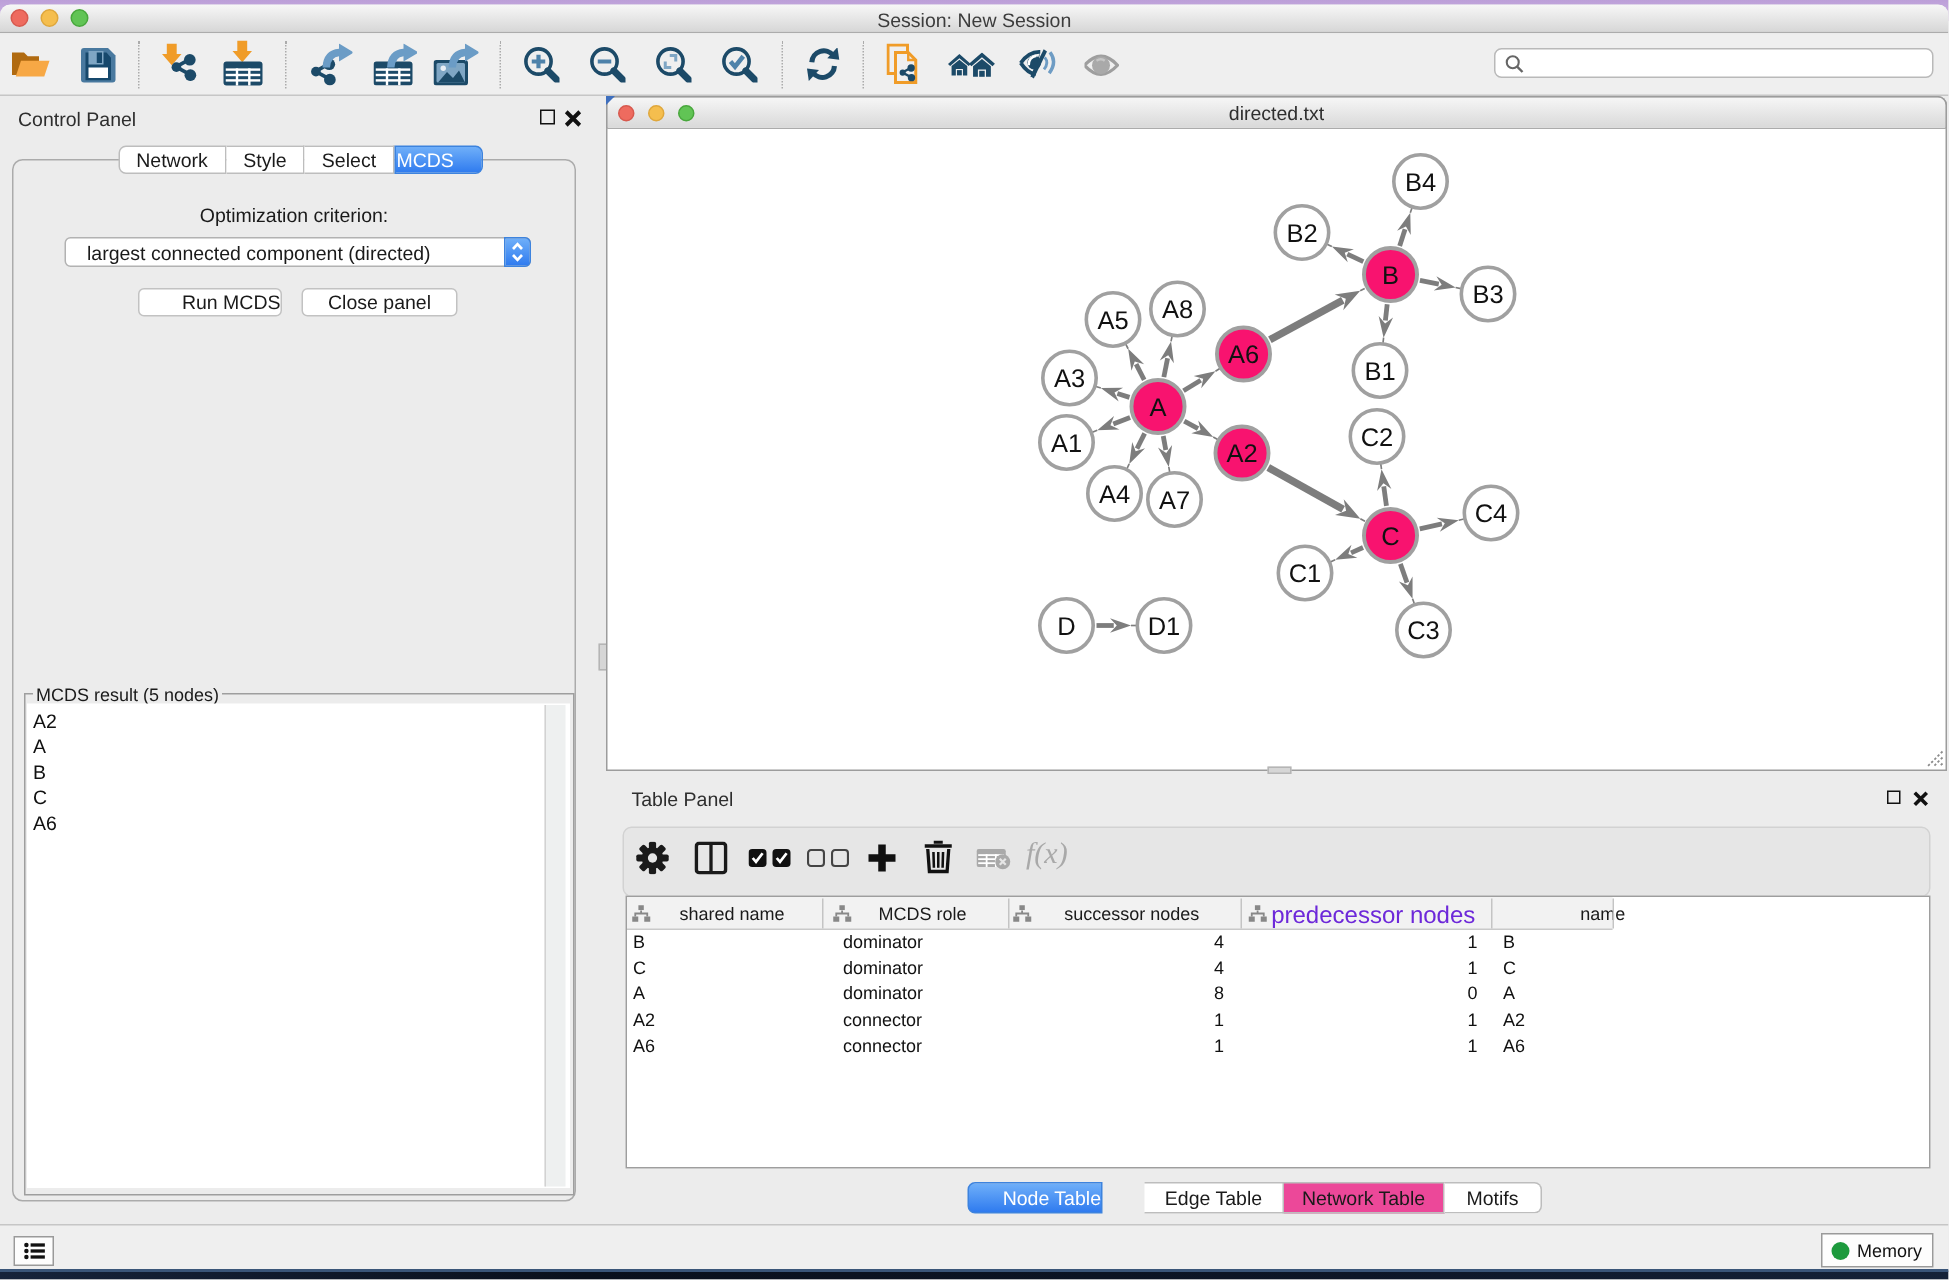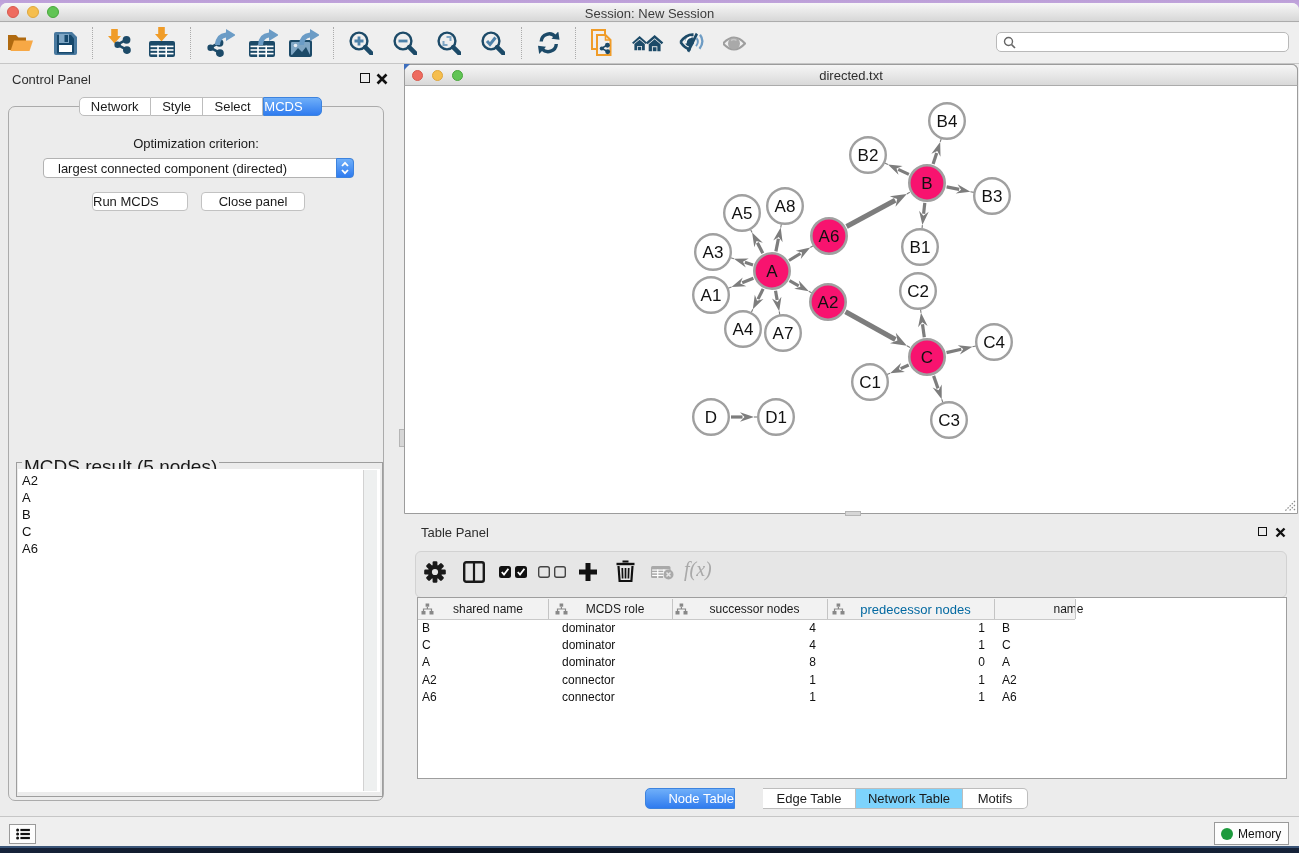--- a/index.html
+++ b/index.html
@@ -162,24 +162,24 @@
 <div class="abs" style="left:203px;top:97px;width:60.3px;height:19px;background:#fff;color:#1A1A1A;border:1px solid #BDBDBD;border-left:none;font-size:13px;text-align:center;line-height:18px">Select</div>
 <div class="abs" style="left:263.3px;top:97px;width:58.5px;height:19px;border-radius:0 5px 5px 0;background:linear-gradient(#6FAFF9,#2F7BEF);color:#fff;border:1px solid #3D83DE;font-size:13px;text-align:left;line-height:18px">MCDS</div>
 <div class="abs" style="left:8px;top:136px;width:376px;text-align:center;font-size:13px;color:#1A1A1A">Optimization criterion:</div>
 <div class="abs" style="left:43px;top:158px;width:311px;height:20px;background:#fff;border:1px solid #B2B2B2;border-radius:4px"></div>
 <div class="abs" style="left:58px;top:161px;font-size:13px;color:#1A1A1A">largest connected component (directed)</div>
 <div class="abs" style="left:336px;top:158px;width:18px;height:20px;background:linear-gradient(#6FAFF9,#2F7BEF);border:1px solid #3D83DE;border-radius:0 4px 4px 0"></div>
 <svg width="10" height="14" viewBox="0 0 10 14" style="position:absolute;left:340px;top:161px">
     <path d="M2 5 L5 1.8 L8 5" fill="none" stroke="#fff" stroke-width="1.8"></path>
     <path d="M2 9 L5 12.2 L8 9" fill="none" stroke="#fff" stroke-width="1.8"></path>
   </svg>
-<div class="abs" style="left:92px;top:192px;width:96px;height:19px;background:#fff;border:1px solid #C2C2C2;border-radius:4px;font-size:13px;text-align:left;line-height:18px;color:#1A1A1A">Run MCDS</div>
+<div class="abs" style="left:92px;top:192px;width:96px;height:19px;background:#fff;border:1px solid #C2C2C2;border-radius:4px;font-size:13px;text-align:right;line-height:18px;color:#1A1A1A">Run MCDS</div>
 <div class="abs" style="left:201px;top:192px;width:104px;height:19px;background:#fff;border:1px solid #C2C2C2;border-radius:4px;font-size:13px;text-align:center;line-height:18px;color:#1A1A1A">Close panel</div>
 <div class="abs" style="left:16px;top:462px;width:367px;height:335px;border:1px solid #9E9E9E"></div>
-<div class="abs" style="left:22px;top:456px;background:#ECECEC;font-size:19px;color:#1A1A1A;padding:0 2px">MCDS result (5 nodes)</div>
+<div class="abs" style="left:22px;top:456px;background:#ECECEC;font-size:12px;color:#1A1A1A;padding:0 2px">MCDS result (5 nodes)</div>
 <div class="abs" style="left:18px;top:469px;width:362px;height:323px;background:#fff"></div>
 <div class="abs" style="left:363px;top:470px;width:14px;height:321px;background:#EEF0F0;border-left:1px solid #D2D2D2"></div>
 <div class="abs" style="left:22px;top:473px;font-size:13px;color:#111">A2</div>
 <div class="abs" style="left:22px;top:490px;font-size:13px;color:#111">A</div>
 <div class="abs" style="left:22px;top:507px;font-size:13px;color:#111">B</div>
 <div class="abs" style="left:22px;top:524px;font-size:13px;color:#111">C</div>
 <div class="abs" style="left:22px;top:541px;font-size:13px;color:#111">A6</div>
 <div class="abs" style="left:399px;top:429px;width:6px;height:18px;background:#D6D6D6;border:1px solid #B5B5B5"></div>
 <div class="abs" style="left:404px;top:64px;width:894px;height:450px;background:#fff;border:1px solid #9C9C9C;border-radius:6px 6px 0 0"></div>
 <div class="abs" style="left:404px;top:64px;width:894px;height:22px;background:linear-gradient(#F6F6F6,#D9D9D9);border-radius:6px 6px 0 0;border:1px solid #9C9C9C;border-bottom:1px solid #ABABAB"></div>
@@ -350,21 +350,21 @@
     </svg></div>
 <div style="position:absolute;left:684px;top:558px;font:italic 20px 'Liberation Serif', serif;color:#A9A9A9">f(x)</div>
 <div class="abs" style="left:417px;top:597px;width:870px;height:182px;background:#fff;border:1px solid #9E9E9E"></div>
 <div class="abs" style="left:418px;top:598px;width:657px;height:22px;background:#F2F2F2;border-bottom:1px solid #C9C9C9"></div>
 <div class="abs" style="left:428px;top:602px;width:120px;text-align:center;font-size:12px;color:#1A1A1A">shared name</div>
 <div class="abs" style="left:548px;top:599px;width:1px;height:20px;background:#C4C4C4"></div>
 <div class="abs" style="left:558px;top:602px;width:114px;text-align:center;font-size:12px;color:#1A1A1A">MCDS role</div>
 <div class="abs" style="left:672px;top:599px;width:1px;height:20px;background:#C4C4C4"></div>
 <div class="abs" style="left:682px;top:602px;width:145px;text-align:center;font-size:12px;color:#1A1A1A">successor nodes</div>
 <div class="abs" style="left:827px;top:599px;width:1px;height:20px;background:#C4C4C4"></div>
-<div class="abs" style="left:837px;top:602px;width:157px;text-align:center;font-size:13px;color:#0369a1">predecessor nodes</div>
+<div class="abs" style="left:837px;top:602px;width:157px;text-align:center;font-size:16px;color:#6d28d9">predecessor nodes</div>
 <div class="abs" style="left:994px;top:599px;width:1px;height:20px;background:#C4C4C4"></div>
 <div class="abs" style="left:1028px;top:602px;width:81px;text-align:center;font-size:12px;color:#1A1A1A">name</div>
 <div class="abs" style="left:1075px;top:599px;width:1px;height:20px;background:#C4C4C4"></div>
 <svg width="13" height="12" viewBox="0 0 13 12" style="position:absolute;left:421px;top:603px">
     <rect x="4.6" y="0.5" width="3.6" height="3.2" fill="#888"></rect>
     <path d="M6.4 4 L6.4 6 M2.5 8 L2.5 6 L10.5 6 L10.5 8" stroke="#888" stroke-width="1.2" fill="none"></path>
     <rect x="0.5" y="8" width="4" height="3.5" fill="#888"></rect>
     <rect x="8.5" y="8" width="4" height="3.5" fill="#888"></rect>
   </svg>
 <svg width="13" height="12" viewBox="0 0 13 12" style="position:absolute;left:555px;top:603px">
@@ -405,21 +405,21 @@
 <div class="abs" style="left:716px;top:672.6px;width:100px;text-align:right;font-size:12px;color:#111">1</div>
 <div class="abs" style="left:885px;top:672.6px;width:100px;text-align:right;font-size:12px;color:#111">1</div>
 <div class="abs" style="left:1002px;top:672.6px;font-size:12px;color:#111">A2</div>
 <div class="abs" style="left:422px;top:689.8px;font-size:12px;color:#111">A6</div>
 <div class="abs" style="left:562px;top:689.8px;font-size:12px;color:#111">connector</div>
 <div class="abs" style="left:716px;top:689.8px;width:100px;text-align:right;font-size:12px;color:#111">1</div>
 <div class="abs" style="left:885px;top:689.8px;width:100px;text-align:right;font-size:12px;color:#111">1</div>
 <div class="abs" style="left:1002px;top:689.8px;font-size:12px;color:#111">A6</div>
 <div class="abs" style="left:645px;top:788px;width:90px;height:21px;border-radius:5px 0 0 5px;background:linear-gradient(#6FAFF9,#2F7BEF);color:#fff;border:1px solid #3D83DE;font-size:13px;text-align:right;line-height:20px">Node Table</div>
 <div class="abs" style="left:763px;top:788px;width:93px;height:21px;background:#fff;color:#1A1A1A;border:1px solid #BDBDBD;border-left:none;font-size:13px;text-align:center;line-height:20px">Edge Table</div>
-<div class="abs" style="left:856px;top:788px;width:107px;height:21px;background:#7dd3fc;color:#1A1A1A;border:1px solid #BDBDBD;border-left:none;font-size:13px;text-align:center;line-height:20px">Network Table</div>
+<div class="abs" style="left:856px;top:788px;width:107px;height:21px;background:#ec4899;color:#1A1A1A;border:1px solid #BDBDBD;border-left:none;font-size:13px;text-align:center;line-height:20px">Network Table</div>
 <div class="abs" style="left:963px;top:788px;width:65px;height:21px;border-radius:0 5px 5px 0;background:#fff;color:#1A1A1A;border:1px solid #BDBDBD;border-left:none;font-size:13px;text-align:center;line-height:20px">Motifs</div>
 <div class="abs" style="left:0;top:816px;width:1299px;height:31px;background:#EFEFEF;border-top:1px solid #C6C6C6"></div>
 <div class="abs" style="left:9px;top:824px;width:27px;height:20px;background:#FDFDFD;border:1px solid #9A9A9A"></div>
 <svg width="14" height="12" viewBox="0 0 14 12" style="position:absolute;left:16px;top:828px">
     <g fill="#111">
       <circle cx="1.6" cy="2" r="1.5"></circle>
       <circle cx="1.6" cy="6" r="1.5"></circle>
       <circle cx="1.6" cy="10" r="1.5"></circle>
       <rect x="4.4" y="0.9" width="9.5" height="2.2"></rect>
       <rect x="4.4" y="4.9" width="9.5" height="2.2"></rect>

